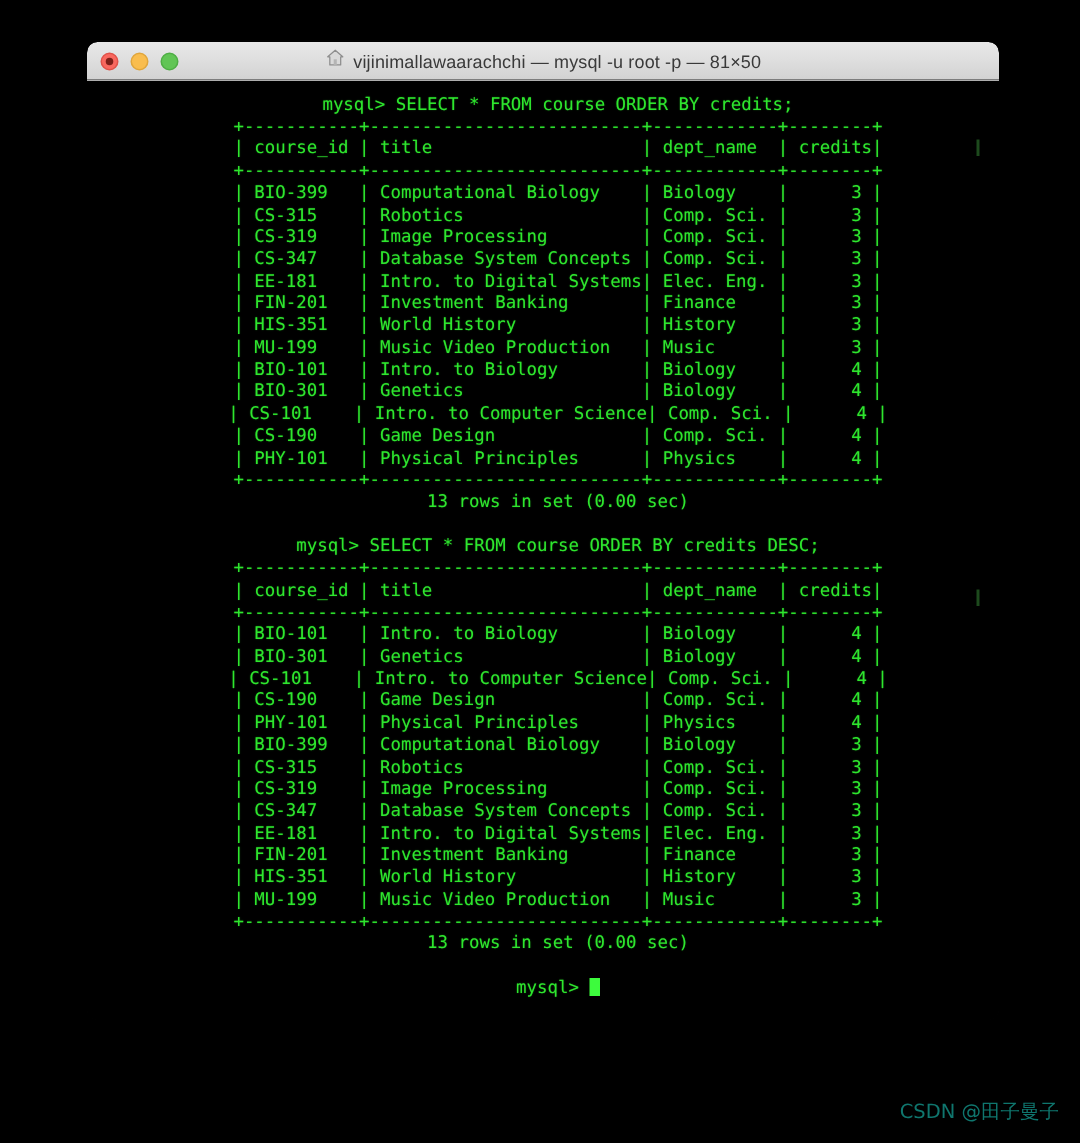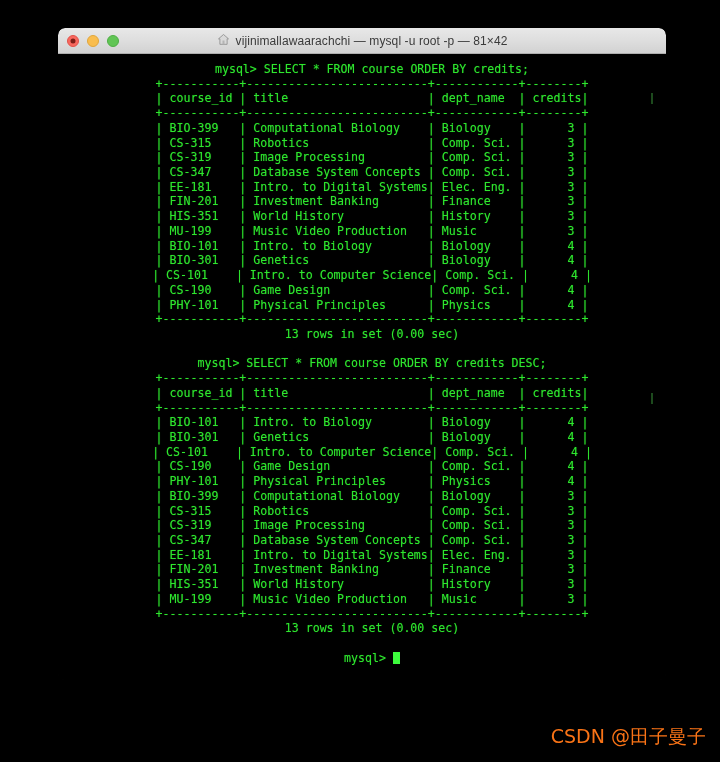--- a/index.html
+++ b/index.html
@@ -134,22 +134,22 @@
     background: #1d4a1d;
     right: 13px;
   }
 
   
   .watermark {
     position: absolute;
     right: 14px;
     bottom: 12px;
     font-family: "DejaVu Sans", sans-serif;
-    font-size: 19px;
-    color: #f97316;
+    font-size: 13px;
+    color: #0f766e;
     white-space: nowrap;
   }
 </style>
 </head>
 <body>
 
 <div class="terminal-window">
 
   <div class="titlebar">
     <div class="traffic-lights">
@@ -157,21 +157,21 @@
       <span class="tl tl-min"></span>
       <span class="tl tl-max"></span>
     </div>
     <div class="title-center">
       <span class="home-icon">
         <svg width="13" height="13" viewBox="0 0 14 14">
           <path d="M7 1.6 L12.4 6.3 L10.9 6.3 L10.9 12.2 L3.1 12.2 L3.1 6.3 L1.6 6.3 Z" fill="#d9d9d9" stroke="#8e8e8e" stroke-width="0.9" stroke-linejoin="round"></path>
           <rect x="5.9" y="8.1" width="2.2" height="4.1" fill="#b4b4b4"></rect>
         </svg>
       </span>
-      <span class="title-text">vijinimallawaarachchi — mysql -u root -p — 81×42</span>
+      <span class="title-text">vijinimallawaarachchi — mysql -u root -p — 81×50</span>
     </div>
   </div>
 
   <div class="term-body">
     <div class="term-text" id="term-text"><div class="line">mysql&gt; SELECT * FROM course ORDER BY credits;</div><div class="line">+-----------+--------------------------+------------+--------+</div><div class="line">| course_id | title                    | dept_name  | credits|</div><div class="line">+-----------+--------------------------+------------+--------+</div><div class="line">| BIO-399   | Computational Biology    | Biology    |      3 |</div><div class="line">| CS-315    | Robotics                 | Comp. Sci. |      3 |</div><div class="line">| CS-319    | Image Processing         | Comp. Sci. |      3 |</div><div class="line">| CS-347    | Database System Concepts | Comp. Sci. |      3 |</div><div class="line">| EE-181    | Intro. to Digital Systems| Elec. Eng. |      3 |</div><div class="line">| FIN-201   | Investment Banking       | Finance    |      3 |</div><div class="line">| HIS-351   | World History            | History    |      3 |</div><div class="line">| MU-199    | Music Video Production   | Music      |      3 |</div><div class="line">| BIO-101   | Intro. to Biology        | Biology    |      4 |</div><div class="line">| BIO-301   | Genetics                 | Biology    |      4 |</div><div class="line">| CS-101    | Intro. to Computer Science| Comp. Sci. |      4 |</div><div class="line">| CS-190    | Game Design              | Comp. Sci. |      4 |</div><div class="line">| PHY-101   | Physical Principles      | Physics    |      4 |</div><div class="line">+-----------+--------------------------+------------+--------+</div><div class="line">13 rows in set (0.00 sec)</div><div class="line blank">&nbsp;</div><div class="line">mysql&gt; SELECT * FROM course ORDER BY credits DESC;</div><div class="line">+-----------+--------------------------+------------+--------+</div><div class="line">| course_id | title                    | dept_name  | credits|</div><div class="line">+-----------+--------------------------+------------+--------+</div><div class="line">| BIO-101   | Intro. to Biology        | Biology    |      4 |</div><div class="line">| BIO-301   | Genetics                 | Biology    |      4 |</div><div class="line">| CS-101    | Intro. to Computer Science| Comp. Sci. |      4 |</div><div class="line">| CS-190    | Game Design              | Comp. Sci. |      4 |</div><div class="line">| PHY-101   | Physical Principles      | Physics    |      4 |</div><div class="line">| BIO-399   | Computational Biology    | Biology    |      3 |</div><div class="line">| CS-315    | Robotics                 | Comp. Sci. |      3 |</div><div class="line">| CS-319    | Image Processing         | Comp. Sci. |      3 |</div><div class="line">| CS-347    | Database System Concepts | Comp. Sci. |      3 |</div><div class="line">| EE-181    | Intro. to Digital Systems| Elec. Eng. |      3 |</div><div class="line">| FIN-201   | Investment Banking       | Finance    |      3 |</div><div class="line">| HIS-351   | World History            | History    |      3 |</div><div class="line">| MU-199    | Music Video Production   | Music      |      3 |</div><div class="line">+-----------+--------------------------+------------+--------+</div><div class="line">13 rows in set (0.00 sec)</div><div class="line blank">&nbsp;</div><div class="line"><span>mysql&gt; </span><span class="cursor-block"></span></div></div>
 
     <div class="wrap-marker" style="top:39px;"></div>
     <div class="wrap-marker" style="top:339px;"></div>
   </div>
 

